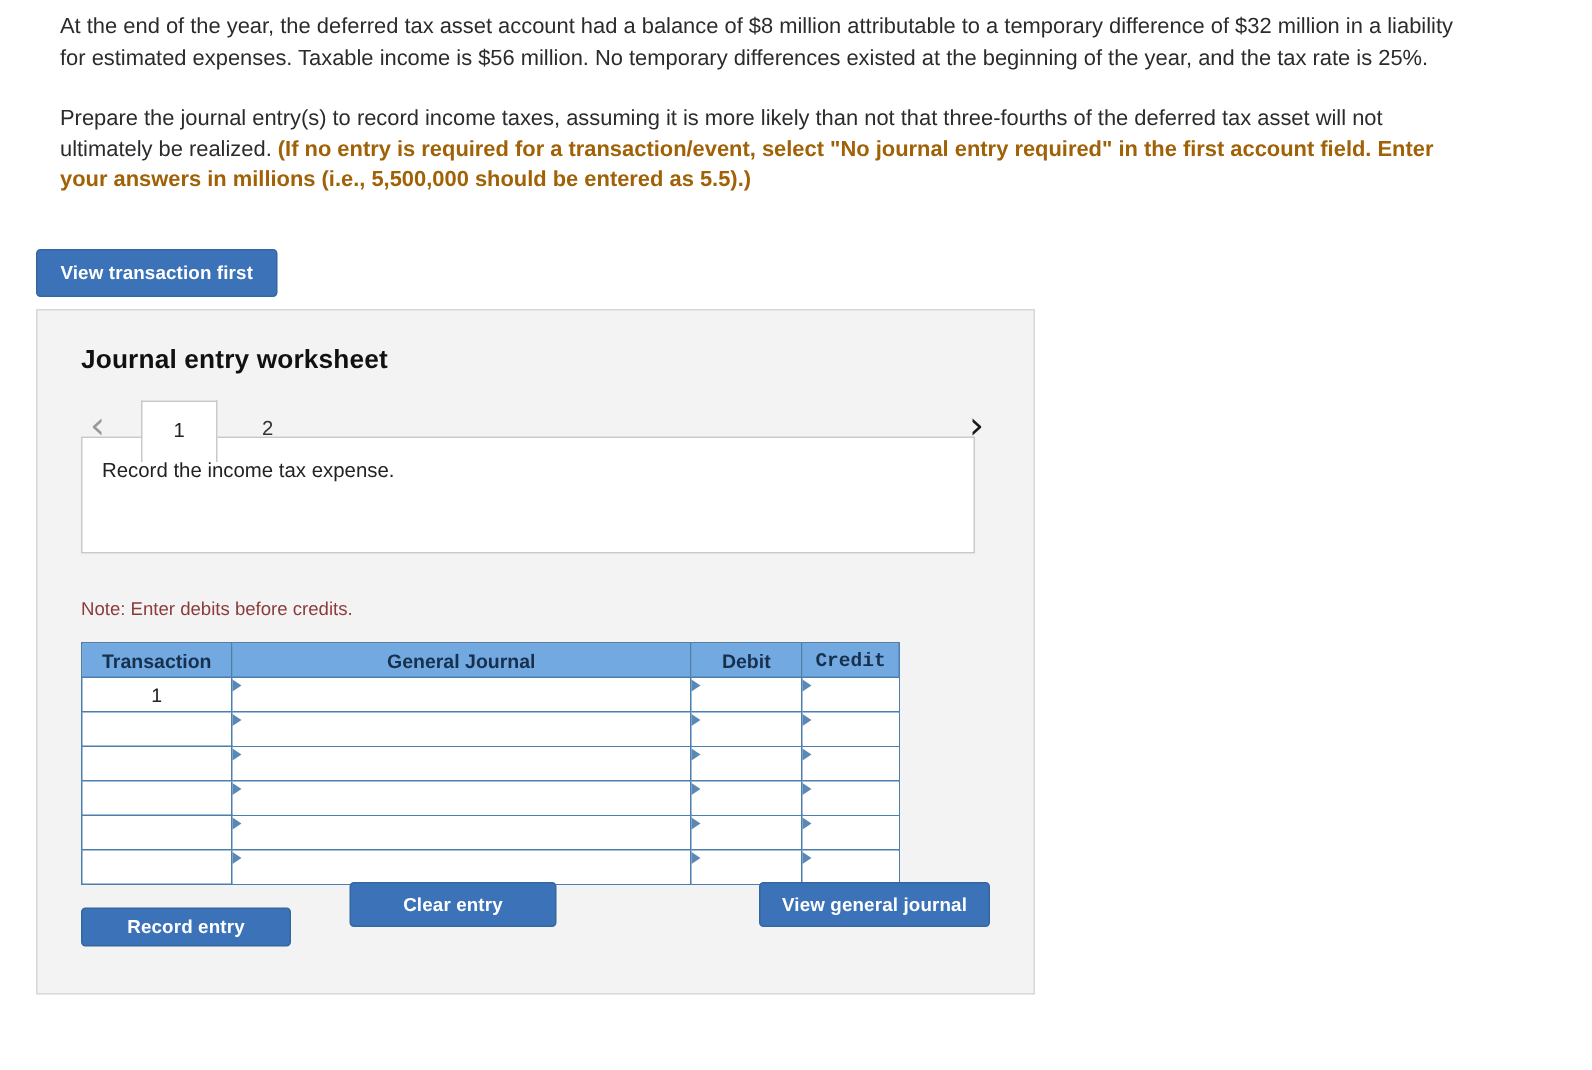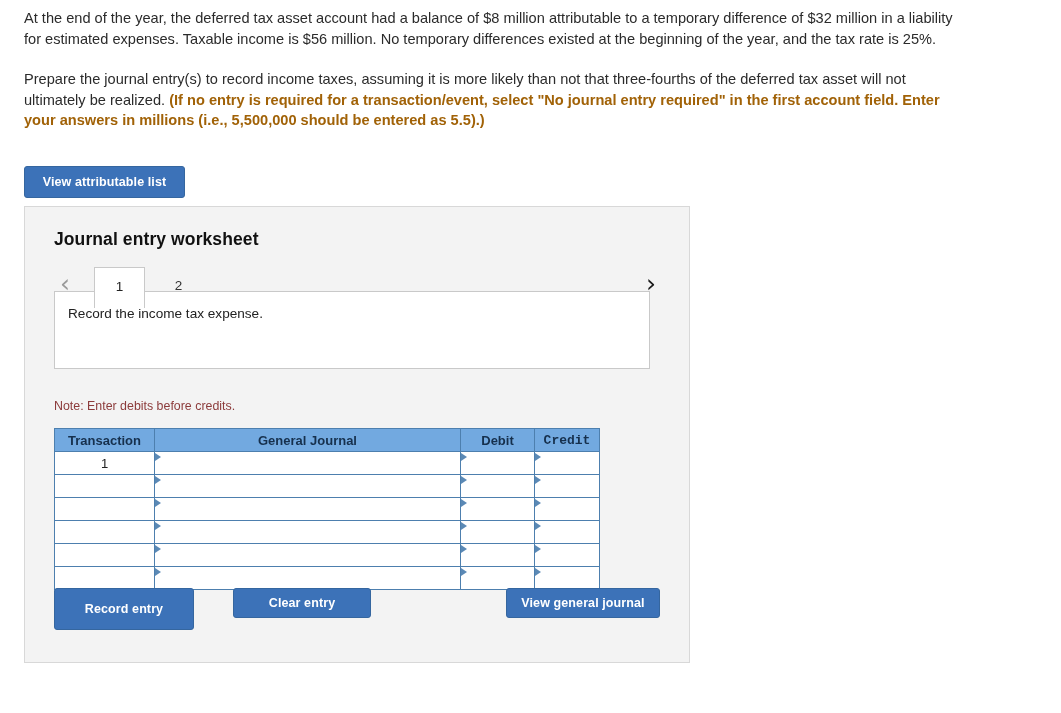--- a/index.html
+++ b/index.html
@@ -12,21 +12,21 @@
     height: 713px;
     font-family: "Liberation Sans", sans-serif;
     color: #222222;
     overflow: hidden;
     position: relative;
   }
 
   
   #problem {
     position: absolute;
-    left: 24px;
+    left: 40px;
     top: 8px;
     width: 935px;
   }
   .para {
     font-size: 14.6px;
     line-height: 20.5px;
     color: #2b2b2b;
     margin: 0;
   }
   .para + .para { margin-top: 20px; }
@@ -205,23 +205,23 @@
     height: 0;
     border-left: 6px solid #5b89b5;
     border-top: 4px solid transparent;
     border-bottom: 4px solid transparent;
   }
 
   
   #record-entry {
     position: absolute;
     left: 29px;
-    top: 381px;
+    top: 398px;
     width: 140px;
-    height: 42px;
+    height: 26px;
   }
   #clear-entry {
     position: absolute;
     left: 208px;
     top: 381px;
     width: 138px;
     height: 30px;
   }
   #view-general-journal {
     position: absolute;
@@ -232,21 +232,21 @@
   }
 </style>
 </head>
 <body>
 
 <div id="problem">
   <p class="para">At the end of the year, the deferred tax asset account had a balance of $8 million attributable to a temporary difference of $32 million in a liability for estimated expenses. Taxable income is $56 million. No temporary differences existed at the beginning of the year, and the tax rate is 25%.</p>
   <p class="para"><span>Prepare the journal entry(s) to record income taxes, assuming it is more likely than not that three-fourths of the deferred tax asset will not ultimately be realized. </span><span class="red-bold">(If no entry is required for a transaction/event, select "No journal entry required" in the first account field. Enter your answers in millions (i.e., 5,500,000 should be entered as 5.5).)</span></p>
 </div>
 
-<div class="btn" id="view-transaction-list">View attributable list</div>
+<div class="btn" id="view-transaction-list">View transaction first</div>
 
 <div id="worksheet-panel">
 
   <div id="worksheet-title">Journal entry worksheet</div>
 
   <div id="tab-strip">
     <div class="chev" id="tab-prev">‹</div>
     <div class="tab active" id="tab-1">1</div>
     <div class="tab" id="tab-2">2</div>
     <div class="chev" id="tab-next">›</div>

